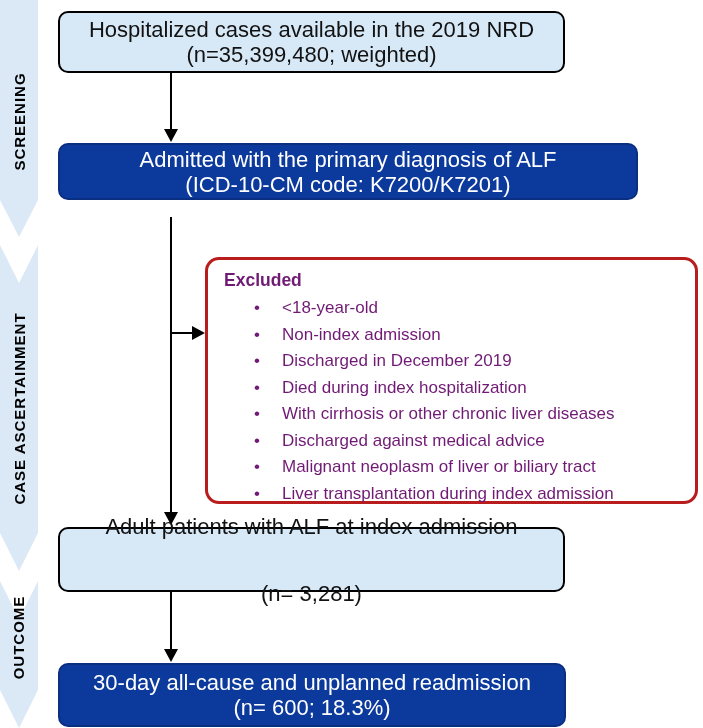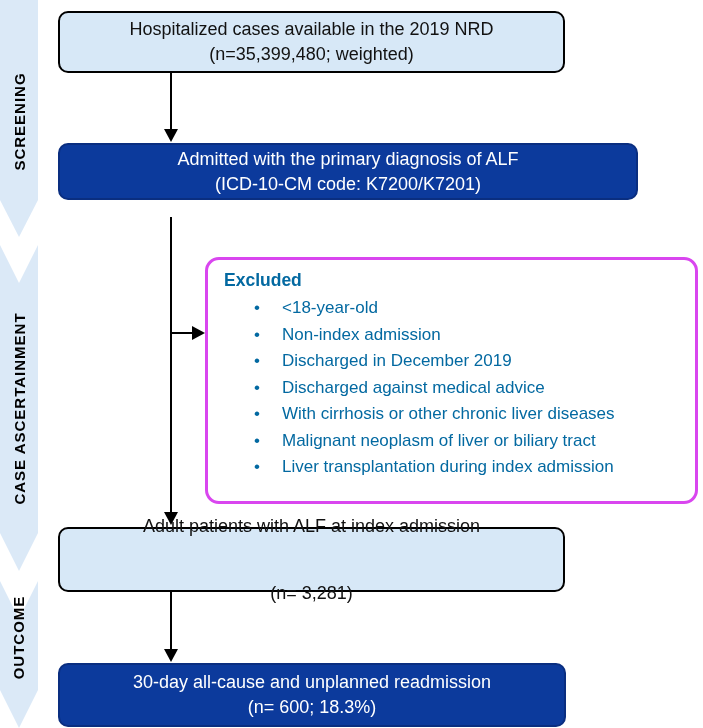--- a/index.html
+++ b/index.html
@@ -21,33 +21,33 @@
     display:flex; align-items:center; justify-content:center; }
   .stage-label span { transform:rotate(-90deg); white-space:nowrap;
     font-weight:bold; font-size:15px; letter-spacing:1px; color:#000; }
   #lbl-screening { top:121px; }
   #lbl-case { top:408px; }
   #lbl-outcome { top:637px; }
 
   
   .box { position:absolute; box-sizing:border-box; display:flex;
     flex-direction:column; justify-content:center; align-items:center;
-    text-align:center; font-size:18px; line-height:25px; }
+    text-align:center; font-size:22px; line-height:25px; }
   .box.light { background:#d7e8f7; border:2px solid #000; border-radius:10px; color:#121212; }
   .box.dark  { background:#0c3a9c; border:2px solid #0a2e80; border-radius:10px; color:#ffffff; }
 
   #box-source      { left:58px; top:11px;  width:507px; height:62px; }
   #box-admitted    { left:58px; top:143px; width:580px; height:57px; }
   #box-adult       { left:58px; top:527px; width:507px; height:65px;gap:42px; }
   #box-readmission { left:58px; top:663px; width:508px; height:64px;text-align:center; }
 
   
   #box-excluded { position:absolute; left:205px; top:257px; width:493px; height:247px;
-    box-sizing:border-box; background:#ffffff; border:3px solid #d946ef;
-    border-radius:14px; padding:8px 8px 0 16px; color:#0369a1; }
+    box-sizing:border-box; background:#ffffff; border:3px solid #b91c1c;
+    border-radius:14px; padding:8px 8px 0 16px; color:#701a75; }
   #box-excluded .excl-title { font-weight:bold; font-size:17.5px; line-height:24px; }
   #box-excluded ul { list-style:none; margin:3px 0 8px 0; padding:0 0 0 30px; }
   #box-excluded li { font-size:17px; line-height:26.5px; white-space:nowrap; }
   #box-excluded li::before { content:"\2022"; display:inline-block; width:28px; }
 
   
   .vline { position:absolute; left:170px; width:2px; background:#000; }
   #line-1 { top:73px;  height:57px; }
   #line-2 { top:217px; height:296px; }
   #line-3 { top:592px; height:58px; }
@@ -99,22 +99,23 @@
     <div>Admitted with the primary diagnosis of ALF</div>
     <div>(ICD-10-CM code: K7200/K7201)</div>
   </div>
 
   <div id="box-excluded">
     <div class="excl-title">Excluded</div>
     <ul>
       <li>&lt;18-year-old</li>
       <li>Non-index admission</li>
       <li>Discharged in December 2019</li>
+      <li>Died during index hospitalization</li>
+      <li>With cirrhosis or other chronic liver diseases</li>
       <li>Discharged against medical advice</li>
-      <li>With cirrhosis or other chronic liver diseases</li>
       <li>Malignant neoplasm of liver or biliary tract</li>
       <li>Liver transplantation during index admission</li>
     </ul>
   </div>
 
   <div class="box light" id="box-adult">
     <div>Adult patients with ALF at index admission</div>
     <div>(n= 3,281)</div>
   </div>
 

